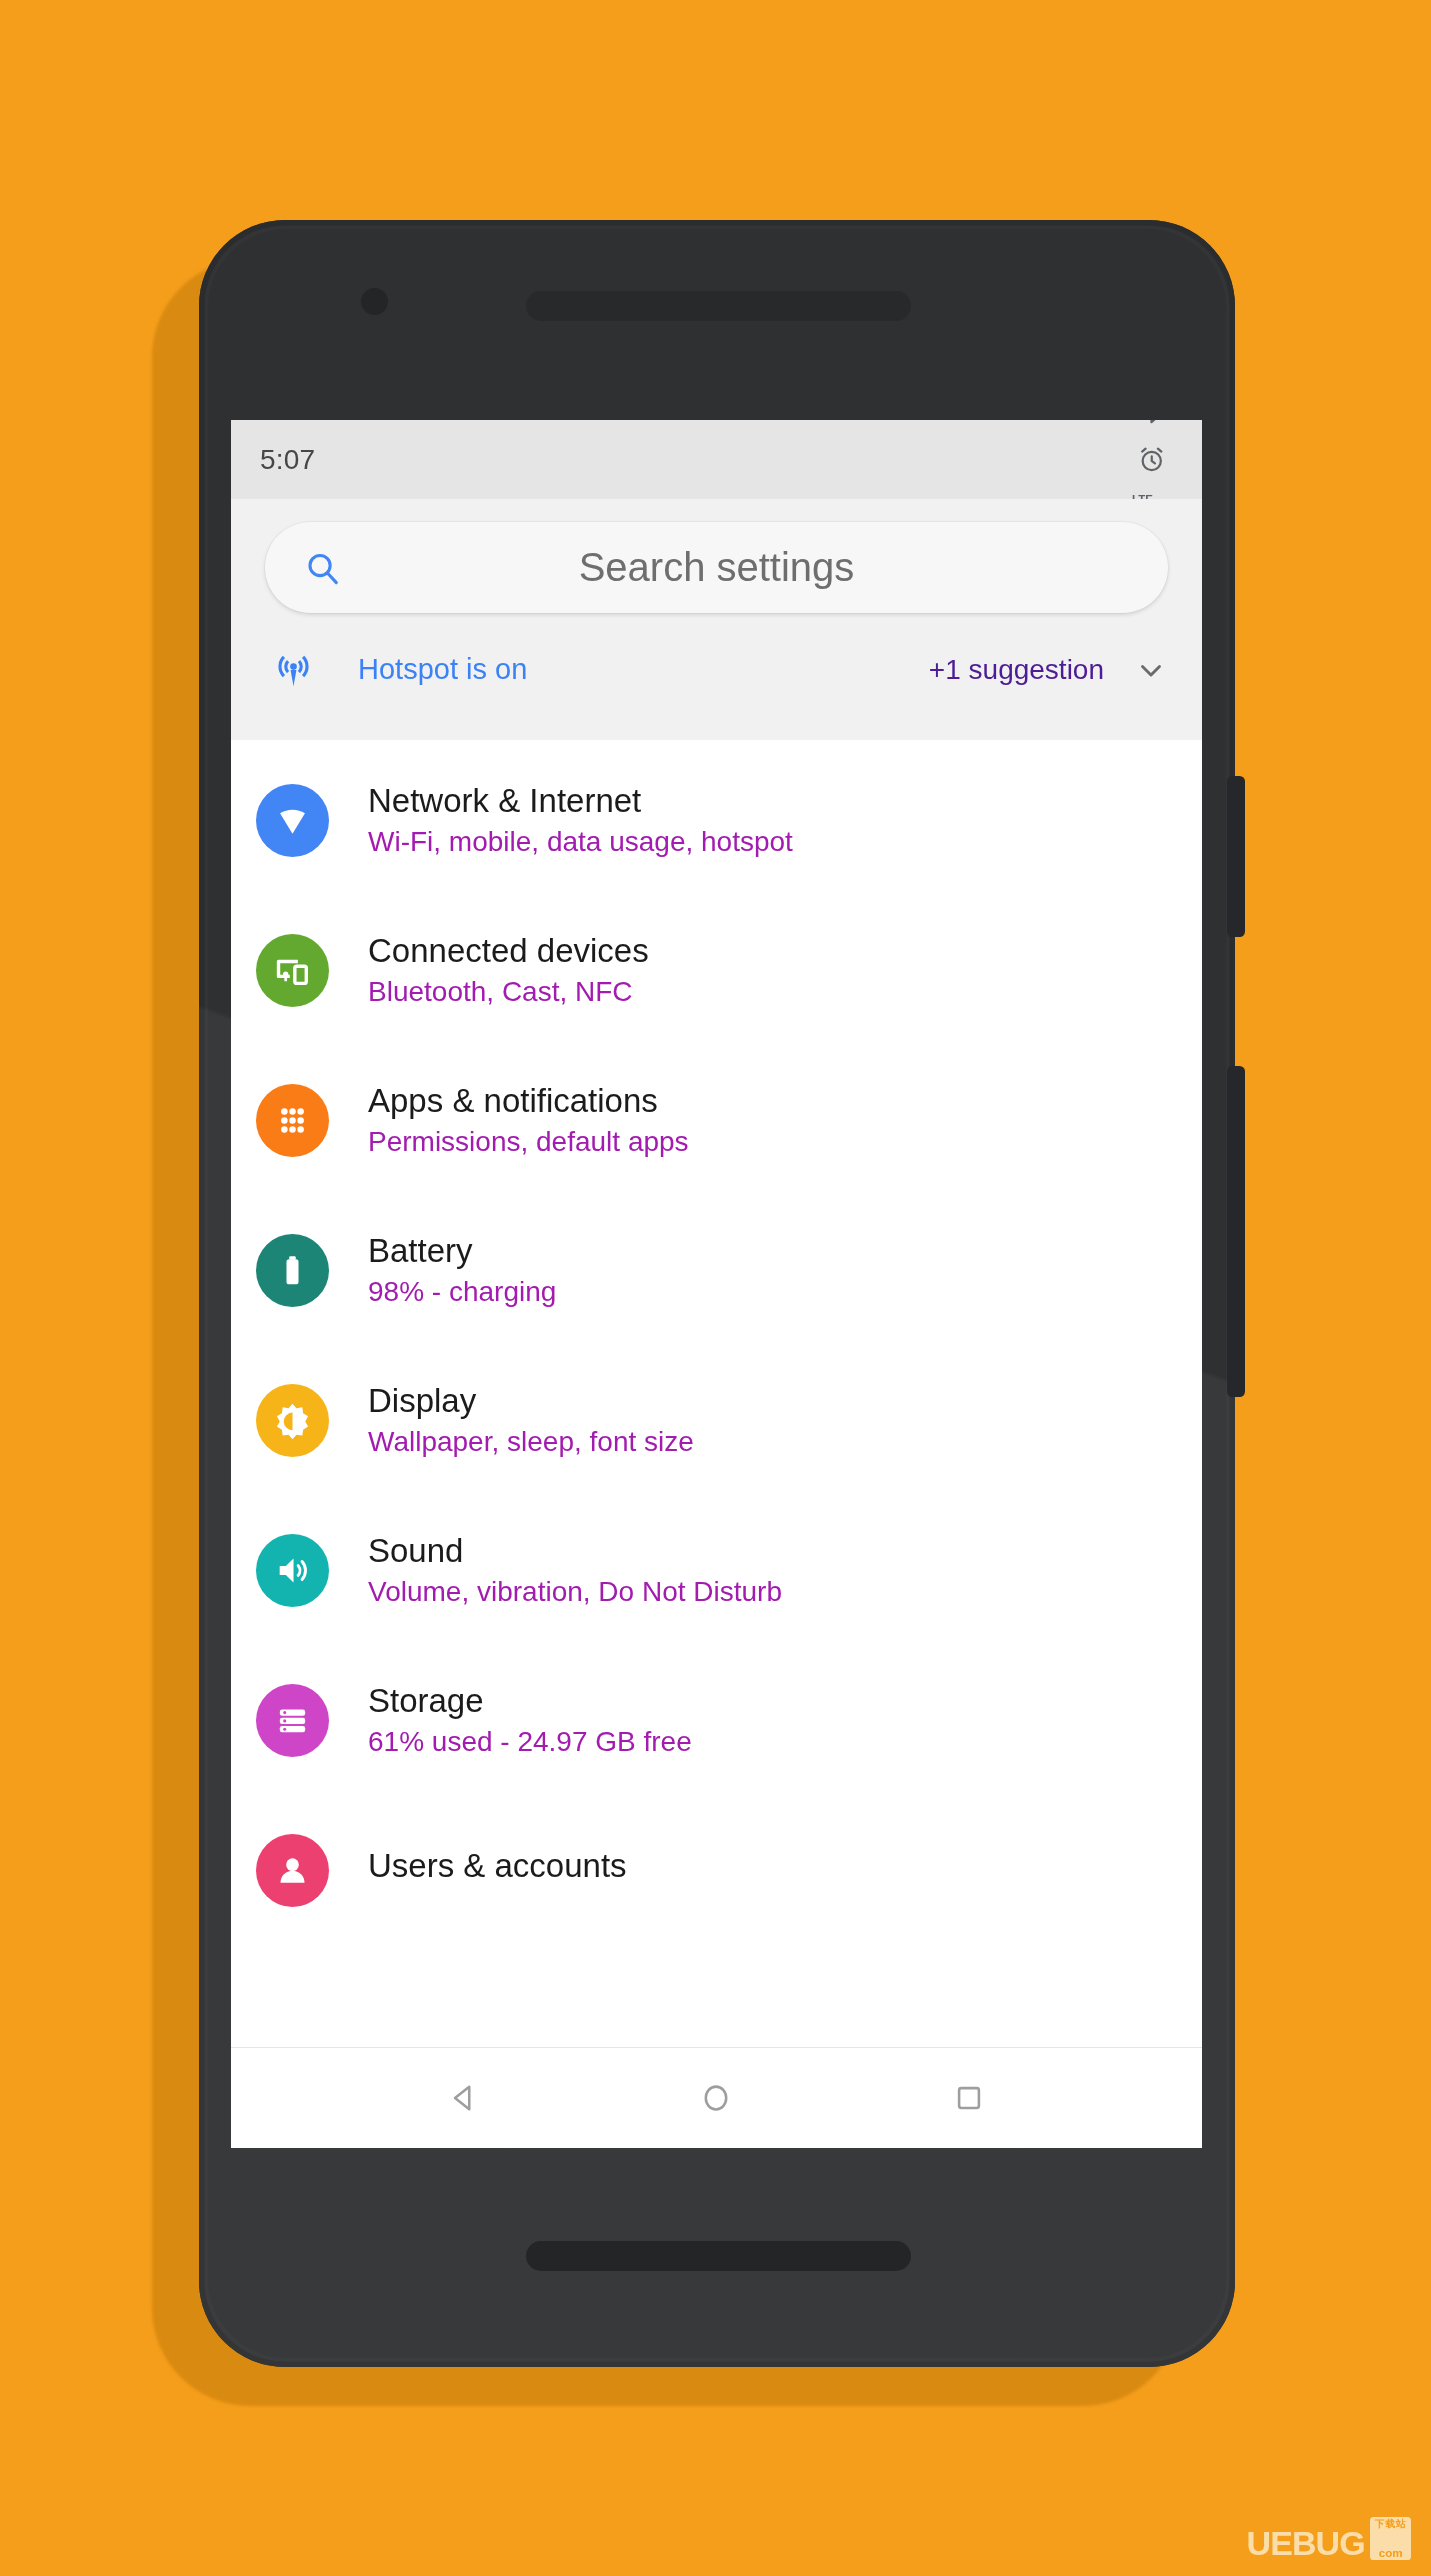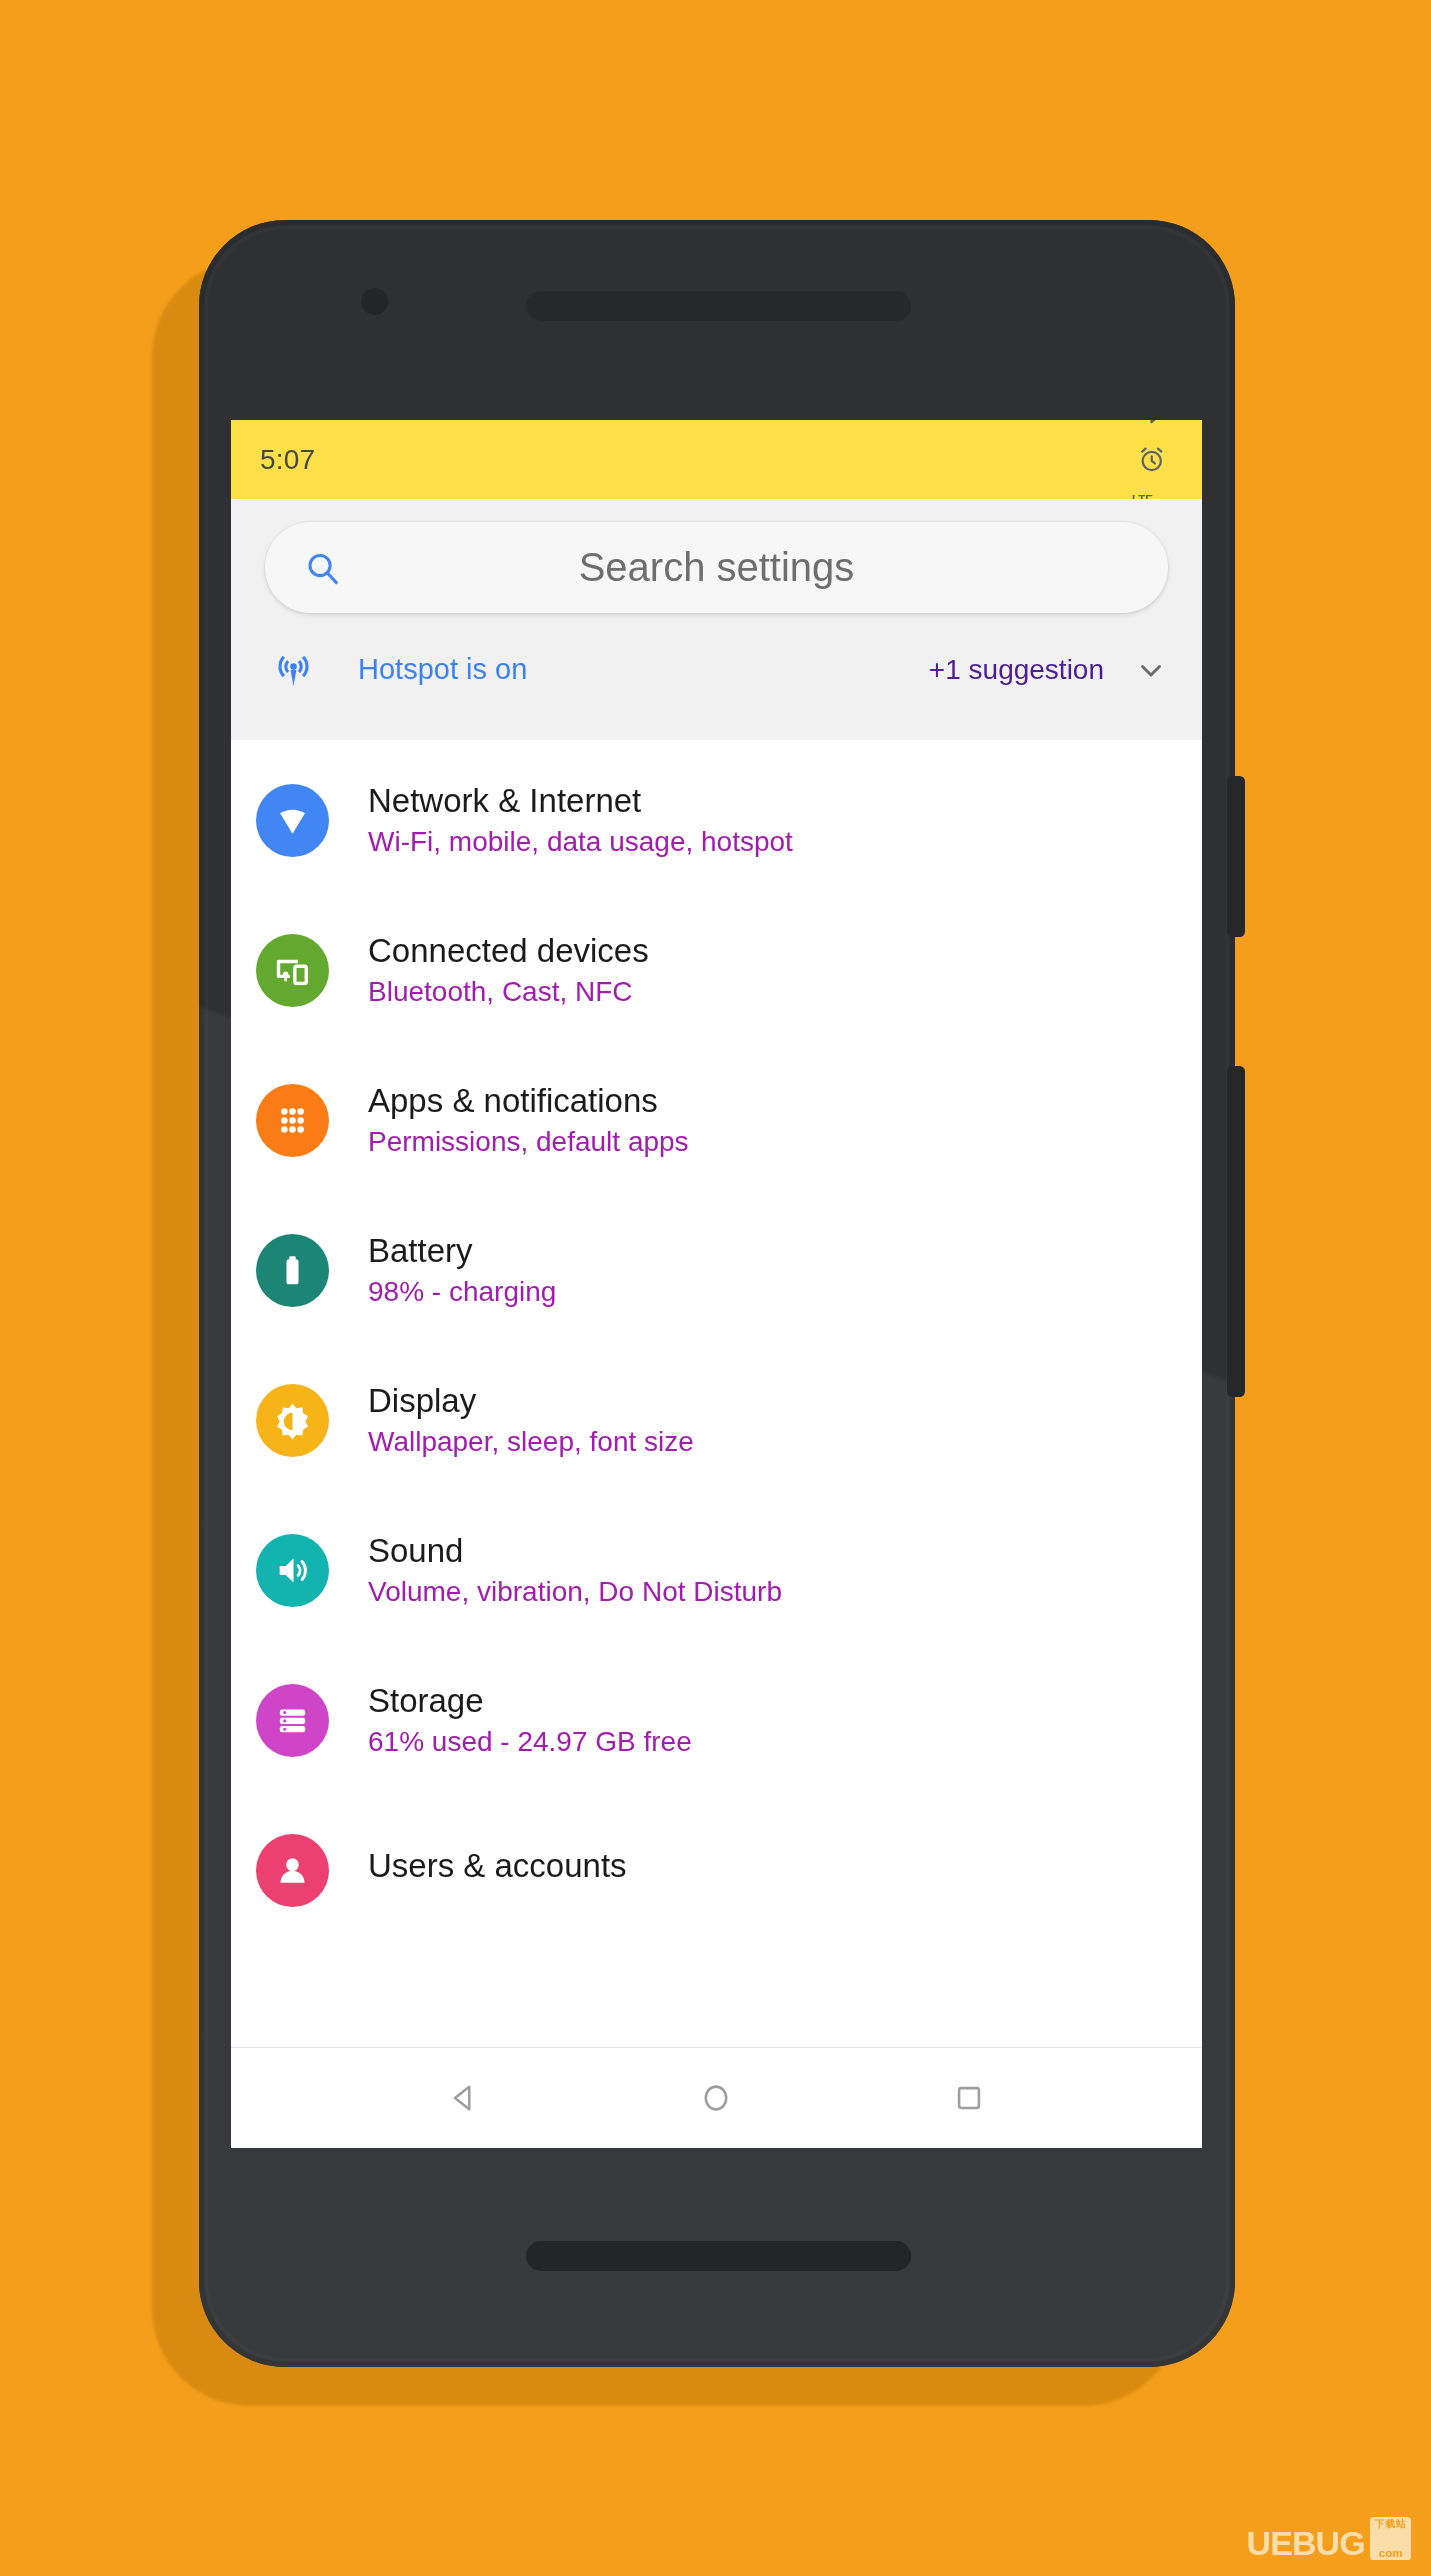--- a/index.html
+++ b/index.html
@@ -125,21 +125,21 @@
     height: 1728px;
     background: #ffffff;
     overflow: hidden;
     display: flex;
     flex-direction: column;
   }
 
   
   .statusbar {
     height: 79px;
-    background: #fde047;
+    background: #e5e5e5;
     display: flex;
     align-items: center;
     justify-content: space-between;
     padding: 0 30px 0 29px;
     flex: 0 0 auto;
   }
   .status-time {
     font-size: 28px;
     color: #474747;
     letter-spacing: 0.2px;

